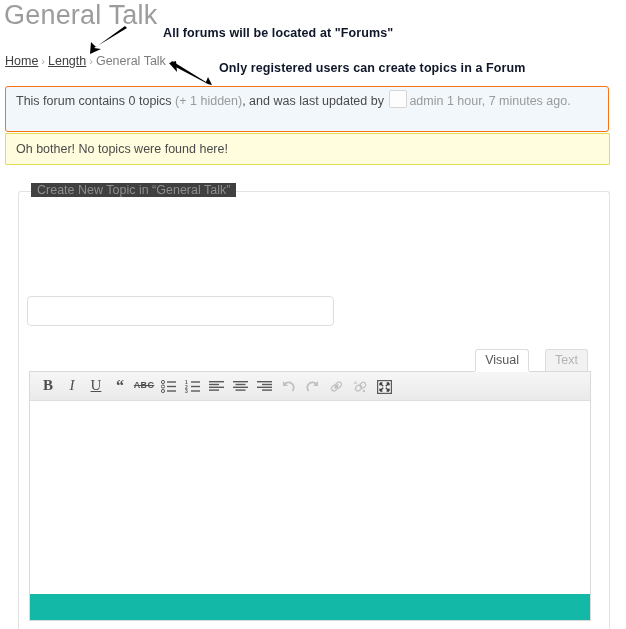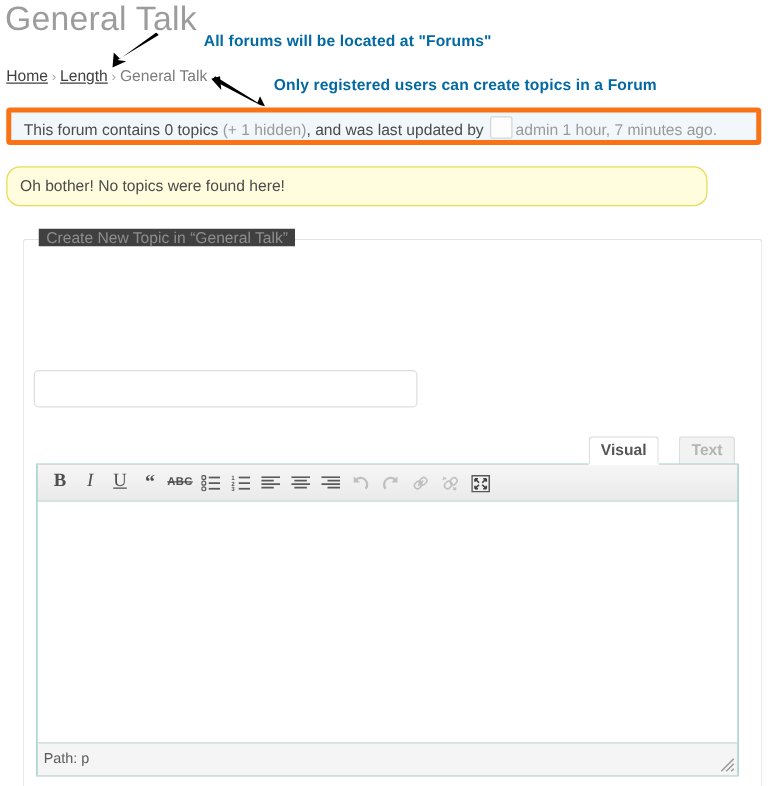--- a/index.html
+++ b/index.html
@@ -47,40 +47,40 @@
     margin: 0 3px;
     font-size: 11px;
   }
   .breadcrumb .current { color: #7d7d7d; }
 
   
   .annot {
     position: absolute;
     font-size: 12.5px;
     font-weight: bold;
-    color: #0369a1;
+    color: #0f172a;
     white-space: nowrap;
     letter-spacing: 0.1px;
   }
   .annot-1 { left: 163px; top: 26px; }
   .annot-2 { left: 219px; top: 61px; }
   .arrow-svg { position: absolute; }
   .arrow-1 { left: 80px; top: 26px; }
   .arrow-2 { left: 168px; top: 60px; }
 
   
   .forum-info {
     position: absolute;
     left: 5px;
     top: 86px;
     width: 604px;
-    height: 30px;
+    height: 46px;
     box-sizing: border-box;
     background: #f1f7fb;
-    border: 4px solid #f97316;
+    border: 1px solid #f97316;
     border-radius: 3px;
     font-size: 12.5px;
     color: #4b4b4b;
     line-height: 28px;
     padding: 0 10px;
     white-space: nowrap;
     overflow: hidden;
   }
   .forum-info .muted { color: #9a9a9a; }
   .avatar-box {
@@ -92,26 +92,26 @@
     background: #fdfdfd;
     vertical-align: -3px;
     margin: 0 2px;
   }
 
   
   .no-topics {
     position: absolute;
     left: 5px;
     top: 133px;
-    width: 561px;
+    width: 605px;
     height: 32px;
     box-sizing: border-box;
     background: #fffdde;
     border: 1px solid #e6db55;
-    border-radius: 11px;
+    border-radius: 1px;
     font-size: 12.5px;
     color: #4b4b4b;
     line-height: 30px;
     padding: 0 10px;
     white-space: nowrap;
   }
 
   
   .topic-fieldset {
     position: absolute;
@@ -191,21 +191,20 @@
     display: inline-block;
     box-sizing: border-box;
     height: 22px;
     line-height: 21px;
     padding: 0 9px;
     font-size: 12.5px;
     border: 1px solid #dcdcdc;
     border-bottom: none;
     border-radius: 3px 3px 0 0;
     vertical-align: bottom;
-    font-weight: bold;
   }
   .ed-tab.active {
     background: #ffffff;
     color: #555555;
     position: relative;
     z-index: 3;
     box-shadow: 0 1px 0 0 #ffffff;
   }
   .ed-tab.inactive {
     background: #f2f2f2;
@@ -365,21 +364,15 @@
             <rect x="0.6" y="0.6" width="13.8" height="12.8" fill="none" stroke="#5a5a5a" stroke-width="1.2"></rect>
             <path d="M3 3 L6.2 6.2 M3 3 L3 5.4 M3 3 L5.4 3" stroke="#3d3d3d" stroke-width="1.3" fill="none"></path>
             <path d="M12 3 L8.8 6.2 M12 3 L12 5.4 M12 3 L9.6 3" stroke="#3d3d3d" stroke-width="1.3" fill="none"></path>
             <path d="M3 11 L6.2 7.8 M3 11 L3 8.6 M3 11 L5.4 11" stroke="#3d3d3d" stroke-width="1.3" fill="none"></path>
             <path d="M12 11 L8.8 7.8 M12 11 L12 8.6 M12 11 L9.6 11" stroke="#3d3d3d" stroke-width="1.3" fill="none"></path>
           </svg></span>
     </div>
 
     <div class="editor-body"></div>
 
-    <div class="editor-status">
-      <span>Path: p</span>
-      <svg class="resize-grip" viewBox="0 0 12 12">
-        <path d="M11 1 L1 11 M11 5 L5 11 M11 9 L9 11" stroke="#9a9a9a" stroke-width="1.2" fill="none"></path>
-      </svg>
-    </div>
 
   </div>
 </div>
 
 </body></html>

